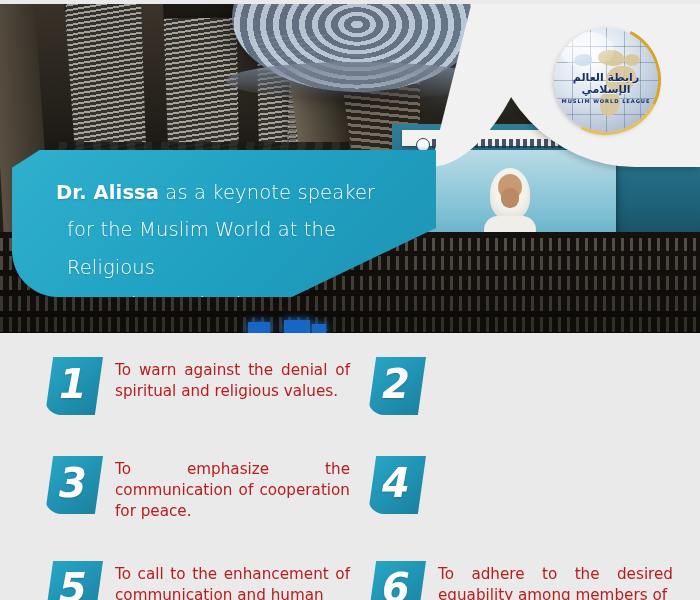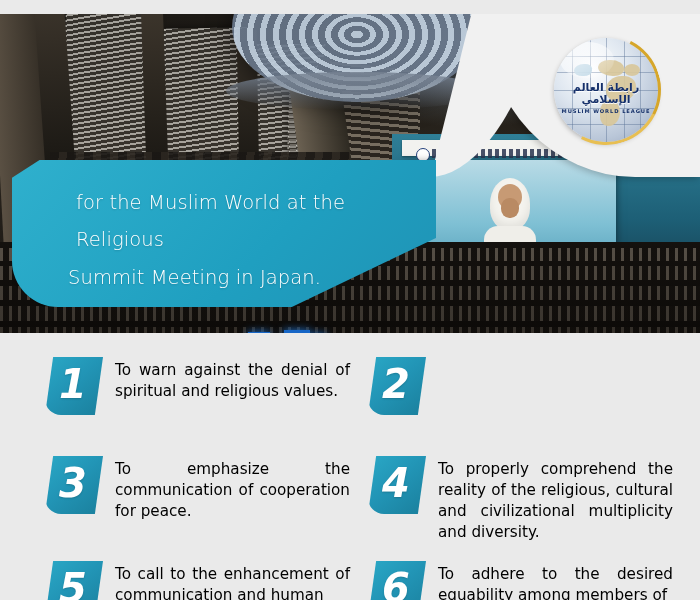--- a/index.html
+++ b/index.html
@@ -5,21 +5,21 @@
   html,body{margin:0;padding:0;}
   body{
     width:700px;height:600px;overflow:hidden;
     background:#e8e8e8;
     font-family:"DejaVu Sans", sans-serif;
     -webkit-font-smoothing:antialiased;
   }
   .page{position:relative;width:700px;height:600px;overflow:hidden;background:#eaeaea;}
 
   
-  .hero{position:absolute;left:0;top:14px;width:700px;height:333px;overflow:hidden;background:#0c0a08;}
+  .hero{position:absolute;left:0;top:4px;width:700px;height:333px;overflow:hidden;background:#0c0a08;}
 
   .hall{position:absolute;inset:0;
     background:
       radial-gradient(ellipse 220px 120px at 470px 30px, rgba(150,170,190,.55), rgba(40,45,55,0) 70%),
       linear-gradient(180deg,#1d1a16 0%,#29241d 45%,#141210 100%);
   }
   
   .panel{position:absolute;background:
       repeating-linear-gradient(172deg, rgba(215,212,205,.72) 0px, rgba(215,212,205,.72) 2px, rgba(60,56,50,.75) 2px, rgba(60,56,50,.75) 5px);
     box-shadow:0 0 10px rgba(0,0,0,.6);}
@@ -133,34 +133,34 @@
     background:linear-gradient(135deg,#2fb0cd 0%,#1f9fc0 60%,#1f93b5 100%);
     clip-path:polygon(6.5% 0%, 100% 0%, 100% 53%, 66% 100%, 7% 100%, 0% 84%, 0% 12%);
     box-shadow:0 3px 12px rgba(0,0,0,.35);
     border-bottom-left-radius:46px;
   }
   .headTxt{position:absolute;left:44px;right:26px;top:24px;color:#fff;
     font-size:19.5px;line-height:1.92;letter-spacing:.1px;
     font-family:"DejaVu Sans", sans-serif;font-weight:300;
     text-shadow:0 1px 2px rgba(0,0,0,.18);}
   .headTxt b{font-weight:bold;}
-  .hl2{margin-left:20px;} .hl3{margin-left:12px;}
+  .hl2{margin-left:11px;} .hl3{margin-left:12px;}
 
   
   .items{position:absolute;left:0;top:333px;width:700px;height:267px;background:#eaeaea;}
   .item{position:absolute;display:flex;align-items:flex-start;}
   .badge{position:relative;flex:0 0 auto;width:58px;height:58px;margin-right:12px;
     background:linear-gradient(140deg,#2aa8c6 0%,#2295b6 45%,#1a7f9c 100%);
     clip-path:polygon(14% 0%, 100% 0%, 86% 100%, 0% 100%);
     border-bottom-left-radius:16px;
     display:flex;align-items:center;justify-content:center;}
   .badge span{color:#fff;font-size:40px;font-weight:bold;font-style:italic;
     line-height:1;display:block;transform:translate(-1px,-2px);
     text-shadow:0 1px 2px rgba(0,0,0,.18);}
-  .itext{flex:1 1 auto;color:#000000;font-size:15.2px;line-height:1.38;
+  .itext{flex:1 1 auto;color:#b91c1c;font-size:15.2px;line-height:1.38;
     font-family:"DejaVu Sans", sans-serif;text-align:justify;padding-top:3px;}
   .col-l{left:45px;width:305px;}
   .col-r{left:368px;width:305px;}
   .row-1{top:24px;} .row-2{top:123px;} .row-3{top:228px;}
 </style>
 </head>
 <body>
 
 <div class="page">
 
@@ -240,20 +240,21 @@
         <div class="goldArc"></div>
         <div class="logoTextWrap">
           <div class="logoAr">رابطة العالم الإسلامي</div>
           <div class="logoEn">MUSLIM WORLD LEAGUE</div>
         </div>
       </div>
     </div>
 
     <div class="headBanner">
       <div class="headTxt">
+        <div class="hl1"><b>Dr. Alissa</b><span> as a keynote speaker</span></div>
         <div class="hl2">for the Muslim World at the Religious</div>
         <div class="hl3">Summit Meeting in Japan.</div>
       </div>
     </div>
   </div>
 
   <div class="items">
 
     <div class="item col-l row-1">
       <div class="badge">
@@ -272,21 +273,20 @@
       <div class="badge">
           <span>3</span>
         </div>
       <div class="itext">To emphasize the communication of cooperation for peace.</div>
     </div>
 
     <div class="item col-r row-2">
       <div class="badge">
           <span>4</span>
         </div>
-      <div class="itext">To properly comprehend the reality of the religious, cultural and civilizational multiplicity and diversity.</div>
     </div>
 
     <div class="item col-l row-3">
       <div class="badge">
           <span>5</span>
         </div>
       <div class="itext">To call to the enhancement of communication and human</div>
     </div>
 
     <div class="item col-r row-3">

